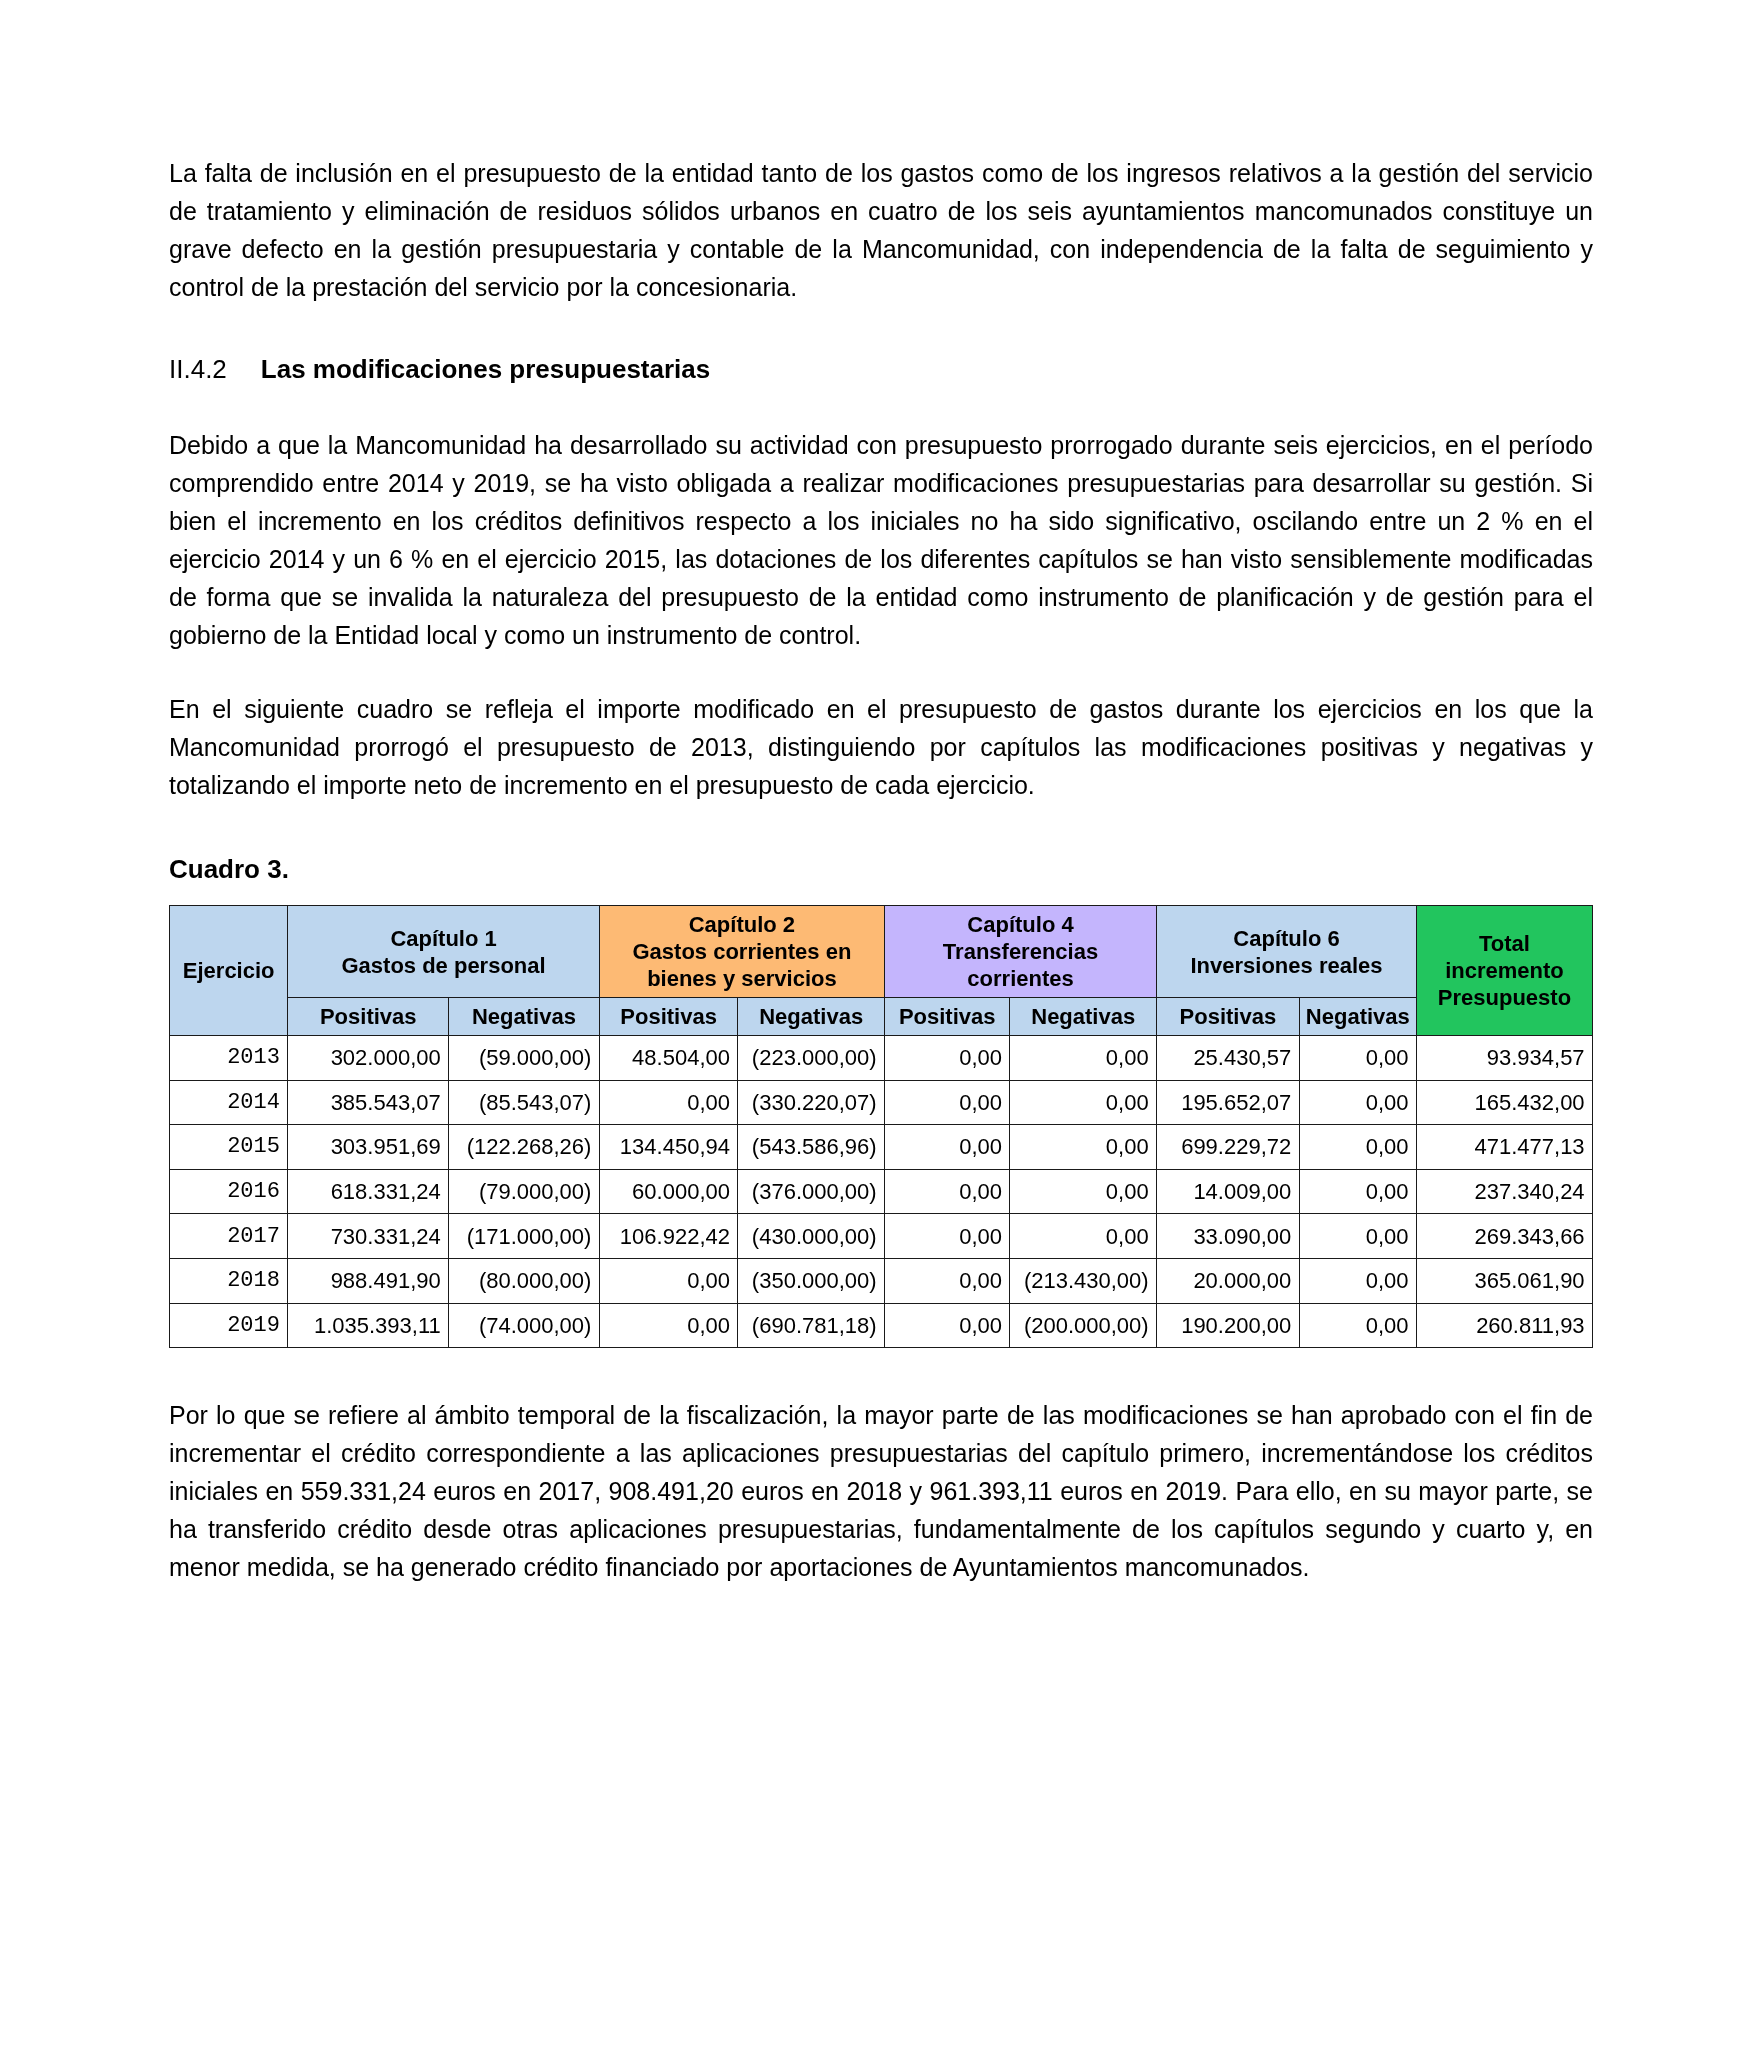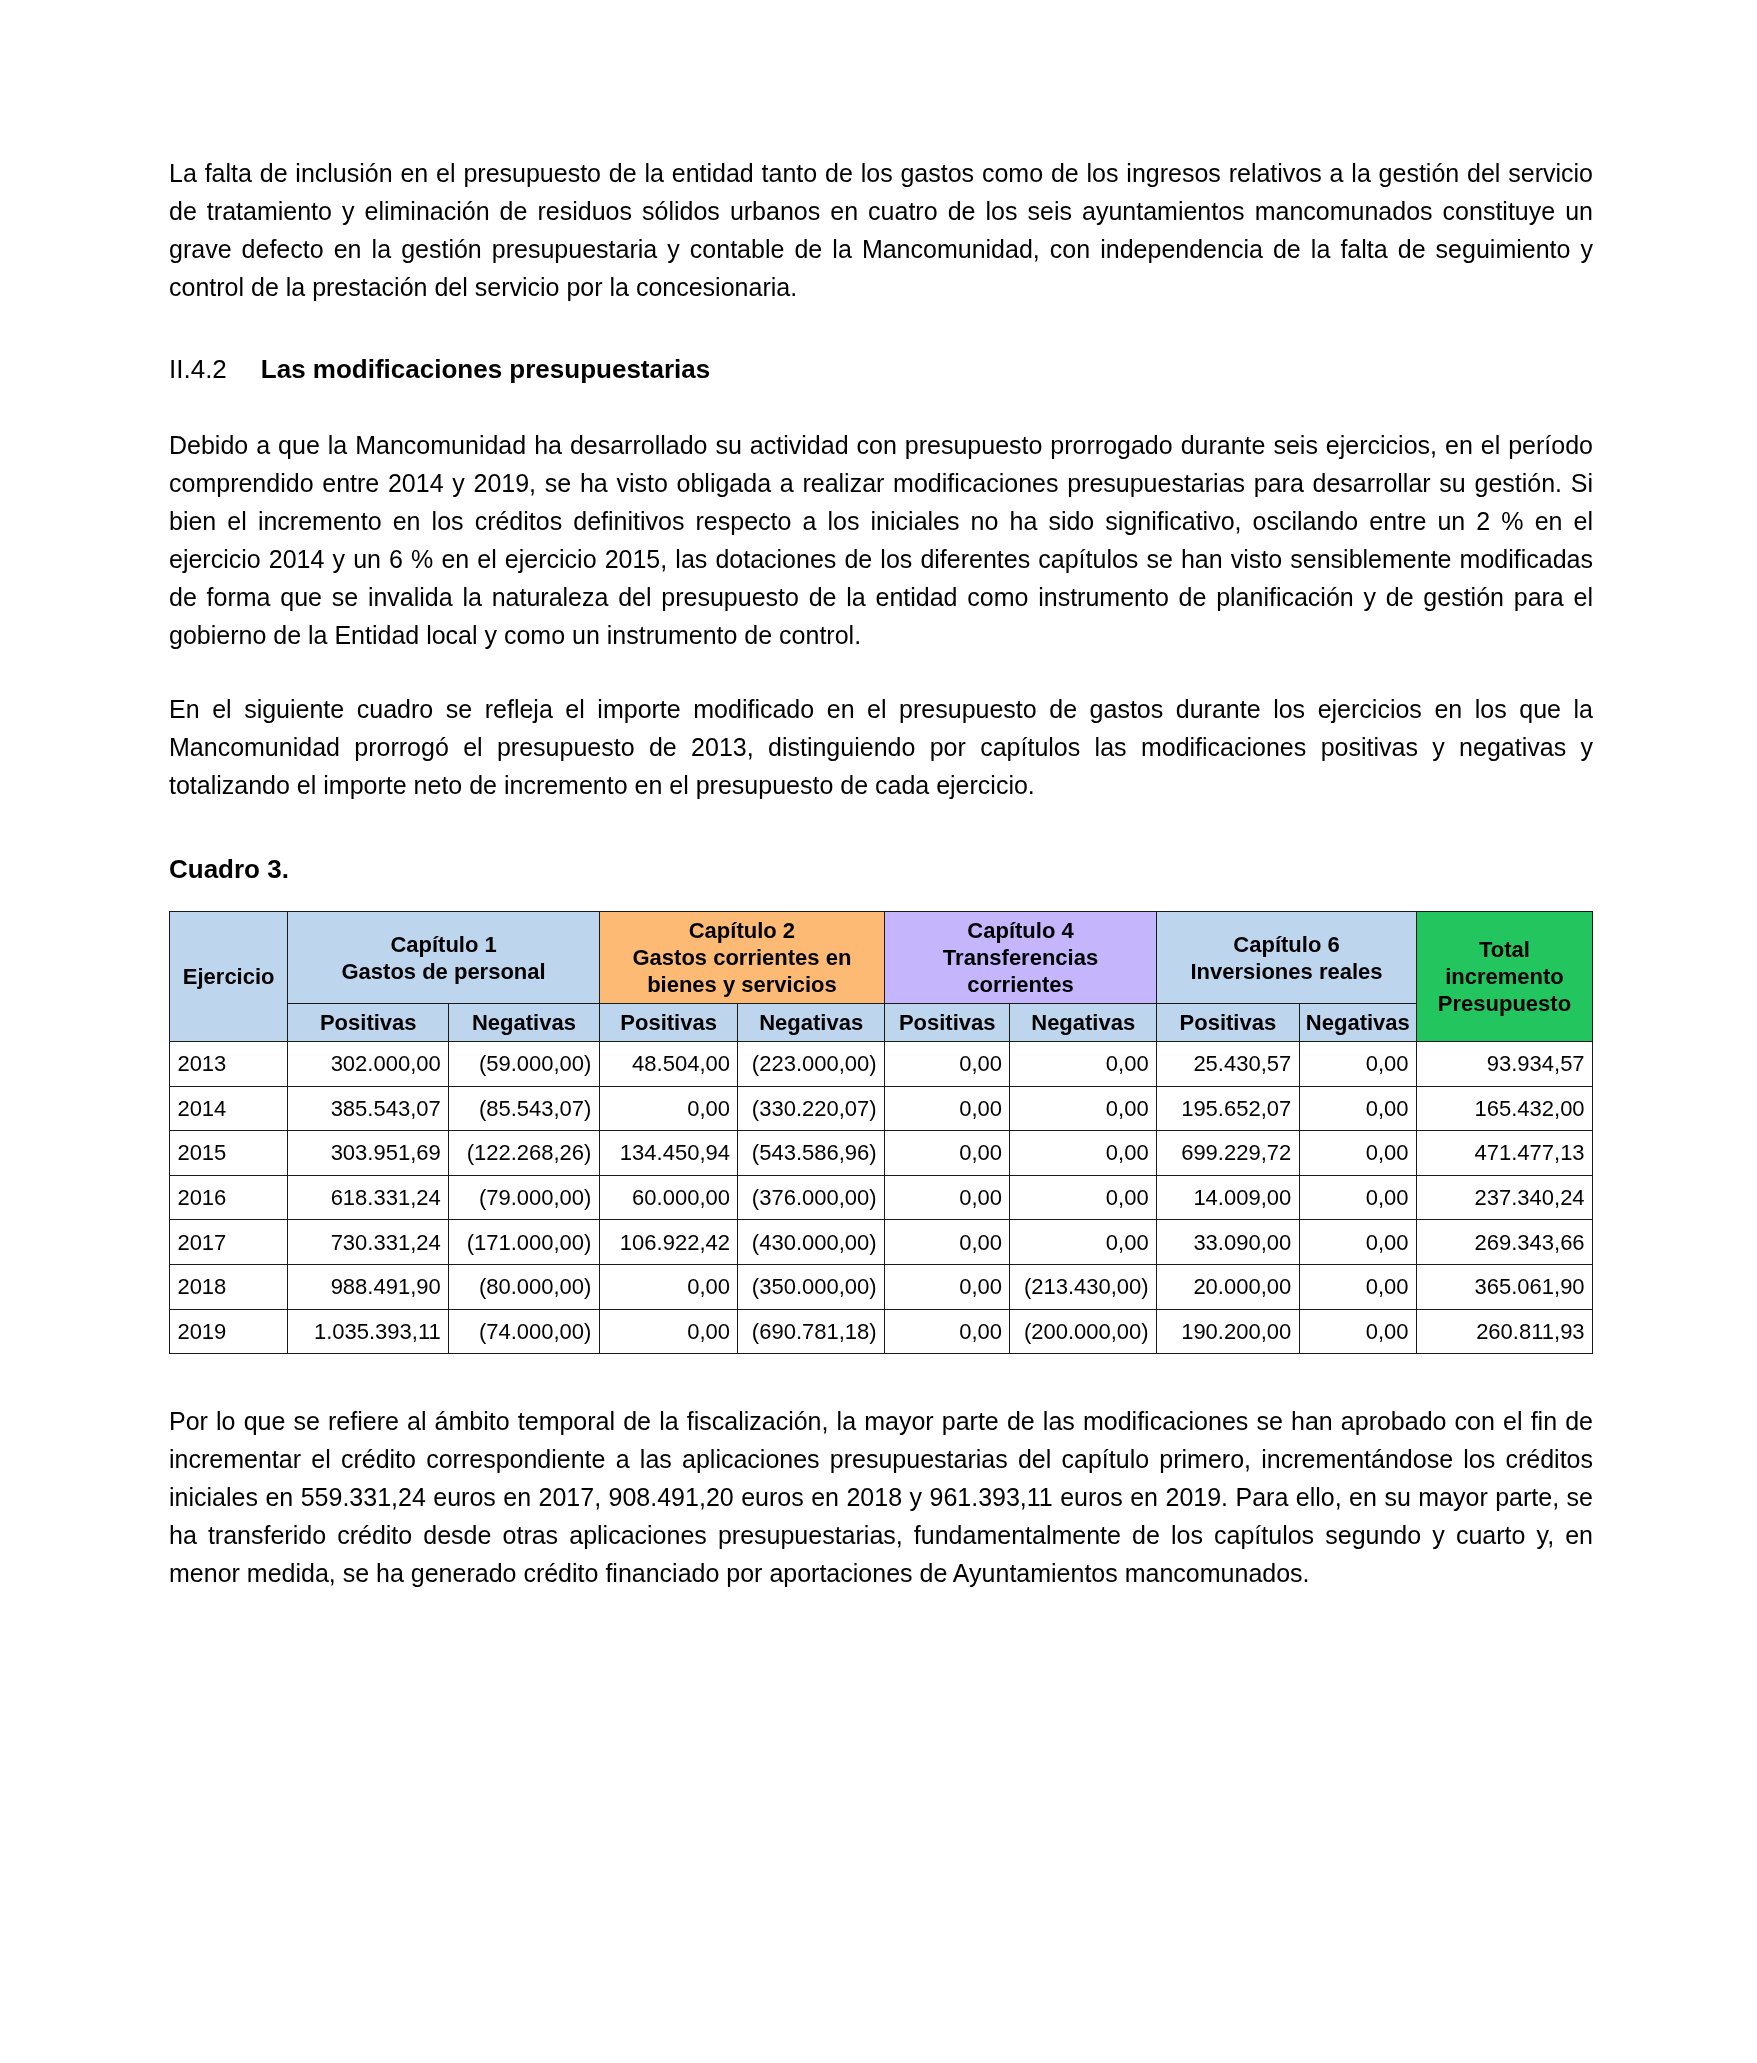--- a/index.html
+++ b/index.html
@@ -29,21 +29,21 @@
     font-size: 26px;
     margin: 48px 0 41px 0;
   }
   .section-heading .num { font-weight: normal; }
   .section-heading .ttl { font-weight: bold; }
   .table-caption {
     display: flex;
     align-items: flex-end;
     font-size: 26px;
     font-weight: bold;
-    margin: 50px 0 26px 0;
+    margin: 50px 0 20px 0;
   }
   .table-caption .cap-label { width: 211px; }
   table.budget-table {
     border-collapse: collapse;
     width: 100%;
     table-layout: fixed;
   }
   table.budget-table th, table.budget-table td {
     border: 1.3px solid #1a1a1a;
     font-size: 22px;
@@ -56,21 +56,21 @@
     vertical-align: middle;
     padding: 5px 3.3px;
     line-height: 27px;
   }
   table.budget-table td {
     padding: 8.3px 7.4px;
     text-align: right;
     white-space: nowrap;
     line-height: 27px;
   }
-  table.budget-table td.year { text-align: left; }
+  table.budget-table td.year { text-align: right; font-family: Liberation Mono, monospace; }
   .source-note {
     font-size: 24px;
     line-height: 35px;
     font-style: italic;
     text-align: justify;
     margin-top: 11.6px;
   }
   .last-para { margin-top: 48px; }
 </style>
 </head>

